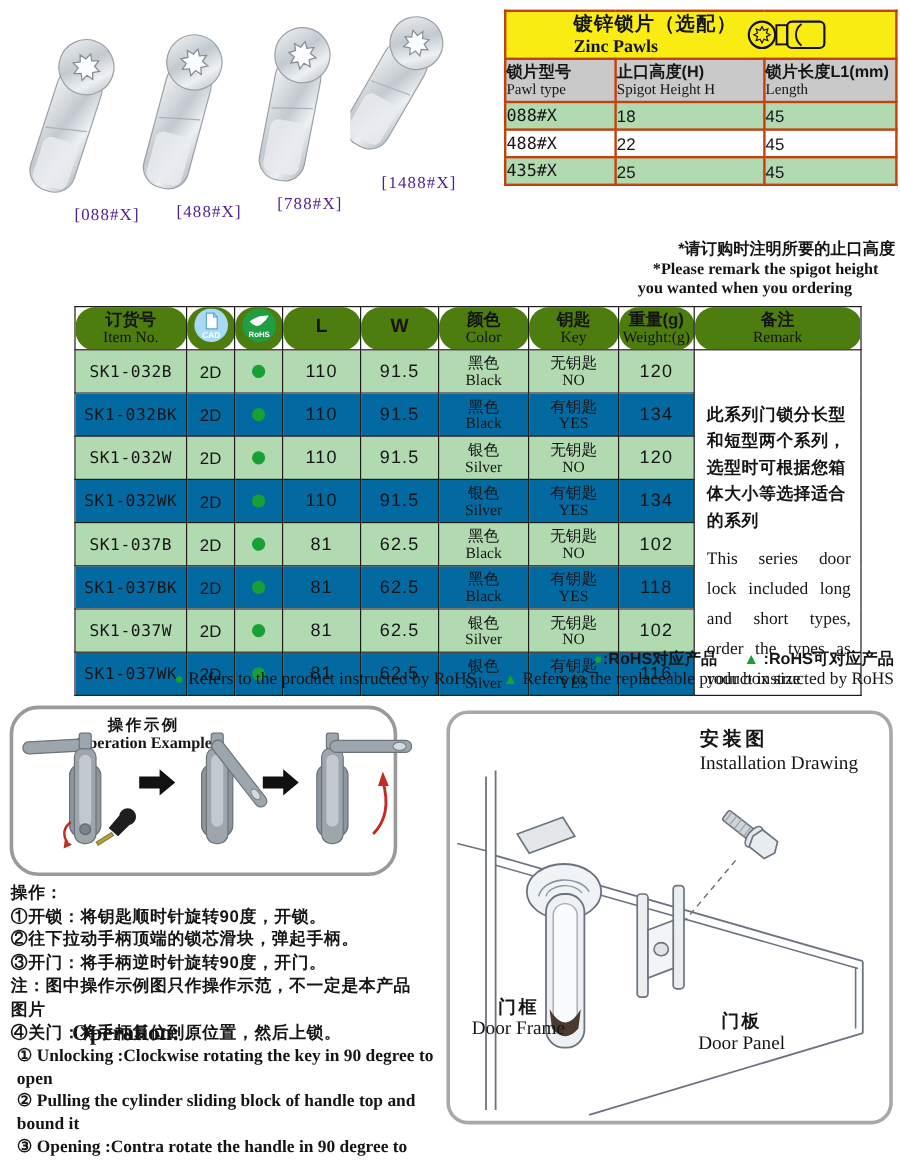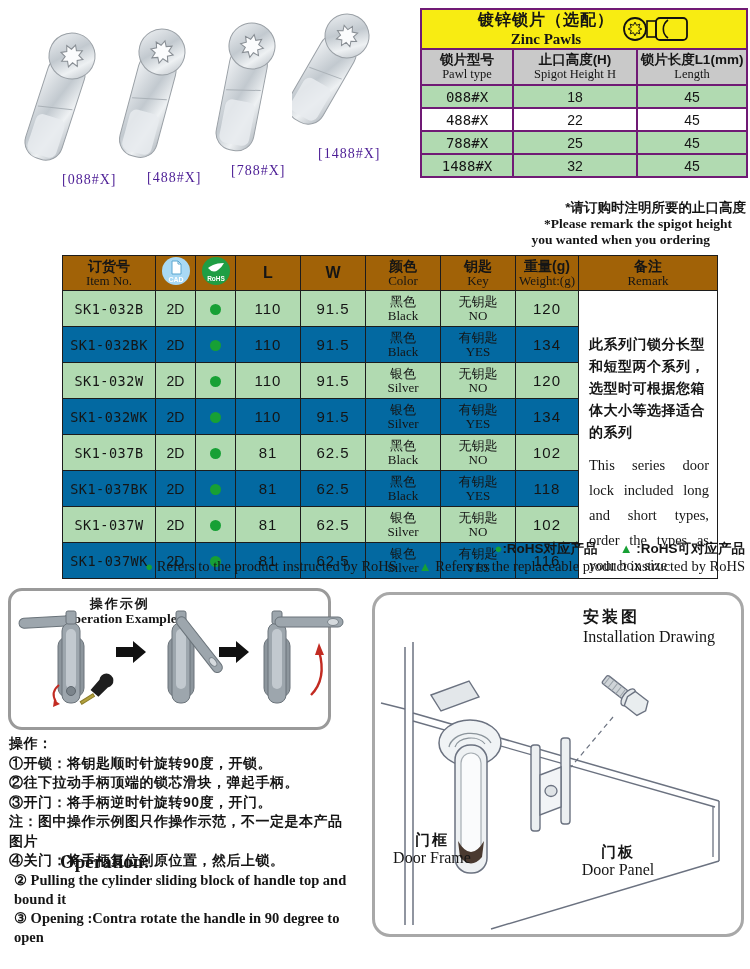--- a/index.html
+++ b/index.html
@@ -8,40 +8,40 @@
   #page { position:relative; width:750px; height:969px; background:#fff; overflow:hidden; }
   .mono  { font-family:"DejaVu Sans Mono", monospace; }
 
   
   .pawl-img { position:absolute; }
   .pawl-label { position:absolute; font-family:Liberation Serif, serif; font-size:14px; color:#4c1d95; letter-spacing:1px; }
 
   
   table { border-collapse:collapse; }
   .zinc-table { position:absolute; left:420px; top:8px; width:326px; table-layout:fixed; }
-  .zinc-table td, .zinc-table th { border:2px solid #701a75; text-align:center; vertical-align:middle; padding:0; }
+  .zinc-table td, .zinc-table th { border:2px solid #c2410c; vertical-align:middle; padding:0; }
   .zinc-title-cell { background:#f8ec12; height:40px; }
   .zinc-title-wrap { display:flex; align-items:center; justify-content:center; gap:8px; }
   .zinc-title-cn { font-size:16px; font-weight:bold; letter-spacing:1px; }
   .zinc-title-en { font-family:"Liberation Serif", serif; font-size:15px; font-weight:bold; }
   .zinc-sub { background:#c9c9c9; height:36px; }
   .zinc-sub .cn { display:block; font-size:13.5px; font-weight:bold; line-height:1.15; }
   .zinc-sub .en { display:block; font-family:"Liberation Serif", serif; font-size:12.5px; line-height:1.1; }
   .zinc-table tr.rg td { background:#b1dab1; }
   .zinc-table tr.rw td { background:#fff;margin-top:28px; }
   .zinc-table td.zc { height:23px; font-size:14px; }
   .zinc-note { position:absolute; left:430px; top:200px; width:316px; text-align:right; line-height:16px; }
   .zinc-note .n-cn { font-size:13.5px; font-weight:bold; }
   .zinc-note .n-en { font-family:"Liberation Serif", serif; font-size:13.5px; font-weight:bold; padding-right:14px; }
   .zinc-note .n-en2 { font-family:"Liberation Serif", serif; font-size:13.5px; font-weight:bold; padding-right:36px; }
 
   
   .main-table { position:absolute; left:62px; top:255px; width:655px; table-layout:fixed; }
   .main-table td, .main-table th { border:1.8px solid #1c1c1c; text-align:center; vertical-align:middle; padding:0; overflow:hidden; }
-  .main-table thead th { background:#a16207; height:33px; font-weight:normal; }
+  .main-table thead th { background:#4d7c0f; height:33px; font-weight:normal;border-radius:16px; }
   .hdr .cn { display:block; font-size:14px; font-weight:bold; line-height:1.15; }
   .hdr .en { display:block; font-family:"Liberation Serif", serif; font-size:13px; line-height:1.1; }
   .main-table tbody tr { height:31px; }
   .main-table tbody tr.rg td { background:#b1dab1; }
   .main-table tbody tr.rw td { background:#0369a1;text-align:center; }
   td.item-cell { font-family:"DejaVu Sans Mono", monospace; font-size:13.5px; letter-spacing:0.5px; }
   td.cad-cell { font-size:14px; }
   td.num-cell { font-size:15px; letter-spacing:1px; }
   td.two-cell .cn { display:block; font-size:13px; line-height:1.1; }
   td.two-cell .en { display:block; font-family:"Liberation Serif", serif; font-size:13px; line-height:1.05; }
@@ -50,21 +50,21 @@
   .remark-en { font-family:"Liberation Serif", serif; font-size:14.5px; line-height:25px; margin-top:10px; text-align:justify; }
   .dot { display:inline-block; width:11px; height:11px; border-radius:50%; background:#17a035; vertical-align:middle; }
 
   
   .legend1 { position:absolute; top:540px; right:5px; font-size:13.5px; font-weight:bold; }
   .legend2 { position:absolute; top:558px; right:5px; font-family:"Liberation Serif", serif; font-size:14.5px; }
   .gsym { color:#17a035; font-size:13px; }
   .lg-gap { display:inline-block; width:22px; }
 
   
-  .op-box { position:absolute; left:8px; top:588px; width:323px; height:142px; border:3px solid #9a9a9a; border-radius:14px; background:#fff; }
+  .op-box { position:absolute; left:8px; top:588px; width:323px; height:142px; border:3px solid #9a9a9a; border-radius:24px; background:#fff; }
   .op-box-title { position:absolute; left:52px; top:5px; text-align:center; line-height:15px; }
   .op-box-title .cn { font-size:13px; font-weight:bold; letter-spacing:2px; }
   .op-box-title .en { font-family:"Liberation Serif", serif; font-size:13.5px; font-weight:bold; }
   .op-svg { position:absolute; left:2px; top:10px; }
 
   
   .op-cn { position:absolute; left:9px; top:734px; width:345px; font-size:14px; font-weight:bold; line-height:19.5px; letter-spacing:0.5px; }
   .op-en { position:absolute; left:14px; top:852px; width:352px; font-family:"Liberation Serif", serif; font-size:14.5px; font-weight:bold; line-height:19px; }
   .op-en .hd { font-size:19px;margin-left:46px; }
   .op-cn div, .op-en div { white-space:normal; }
@@ -177,27 +177,22 @@
           <td class="zc mono">088#X</td>
           <td class="zc">18</td>
           <td class="zc">45</td>
         </tr>
     <tr class="rw">
           <td class="zc mono">488#X</td>
           <td class="zc">22</td>
           <td class="zc">45</td>
         </tr>
     <tr class="rg">
-          <td class="zc mono">788#X</td>
+          <td class="zc mono">435#X</td>
           <td class="zc">25</td>
-          <td class="zc">45</td>
-        </tr>
-    <tr class="rg">
-          <td class="zc mono">1488#X</td>
-          <td class="zc">32</td>
           <td class="zc">45</td>
         </tr>
   </tbody>
     </table>
   <div class="zinc-note">
     <div class="n-cn">*请订购时注明所要的止口高度</div>
     <div class="n-en">*Please remark the spigot height</div>
     <div class="n-en2">you wanted when you ordering</div>
   </div>
 
@@ -454,20 +449,21 @@
   <div class="op-cn">
     <div>操作：</div>
     <div>①开锁：将钥匙顺时针旋转90度，开锁。</div>
     <div>②往下拉动手柄顶端的锁芯滑块，弹起手柄。</div>
     <div>③开门：将手柄逆时针旋转90度，开门。</div>
     <div>注：图中操作示例图只作操作示范，不一定是本产品图片</div>
     <div>④关门：将手柄复位到原位置，然后上锁。</div>
   </div>
   <div class="op-en">
     <div class="hd">Operation:</div>
+    <div>① Unlocking :Clockwise rotating the key in 90 degree to open</div>
     <div>② Pulling the cylinder sliding block of handle top and bound it</div>
     <div>③ Opening :Contra rotate the handle in 90 degree to open</div>
 
   </div>
 
   <div class="inst-box">
     <svg class="inst-svg" width="366" height="339" viewBox="0 0 366 339">
 
       <path d="M30,52 V330" stroke="#6b7280" fill="none" stroke-width="1.5"></path>
       <path d="M38,47 V330" stroke="#6b7280" fill="none" stroke-width="1.5"></path>

